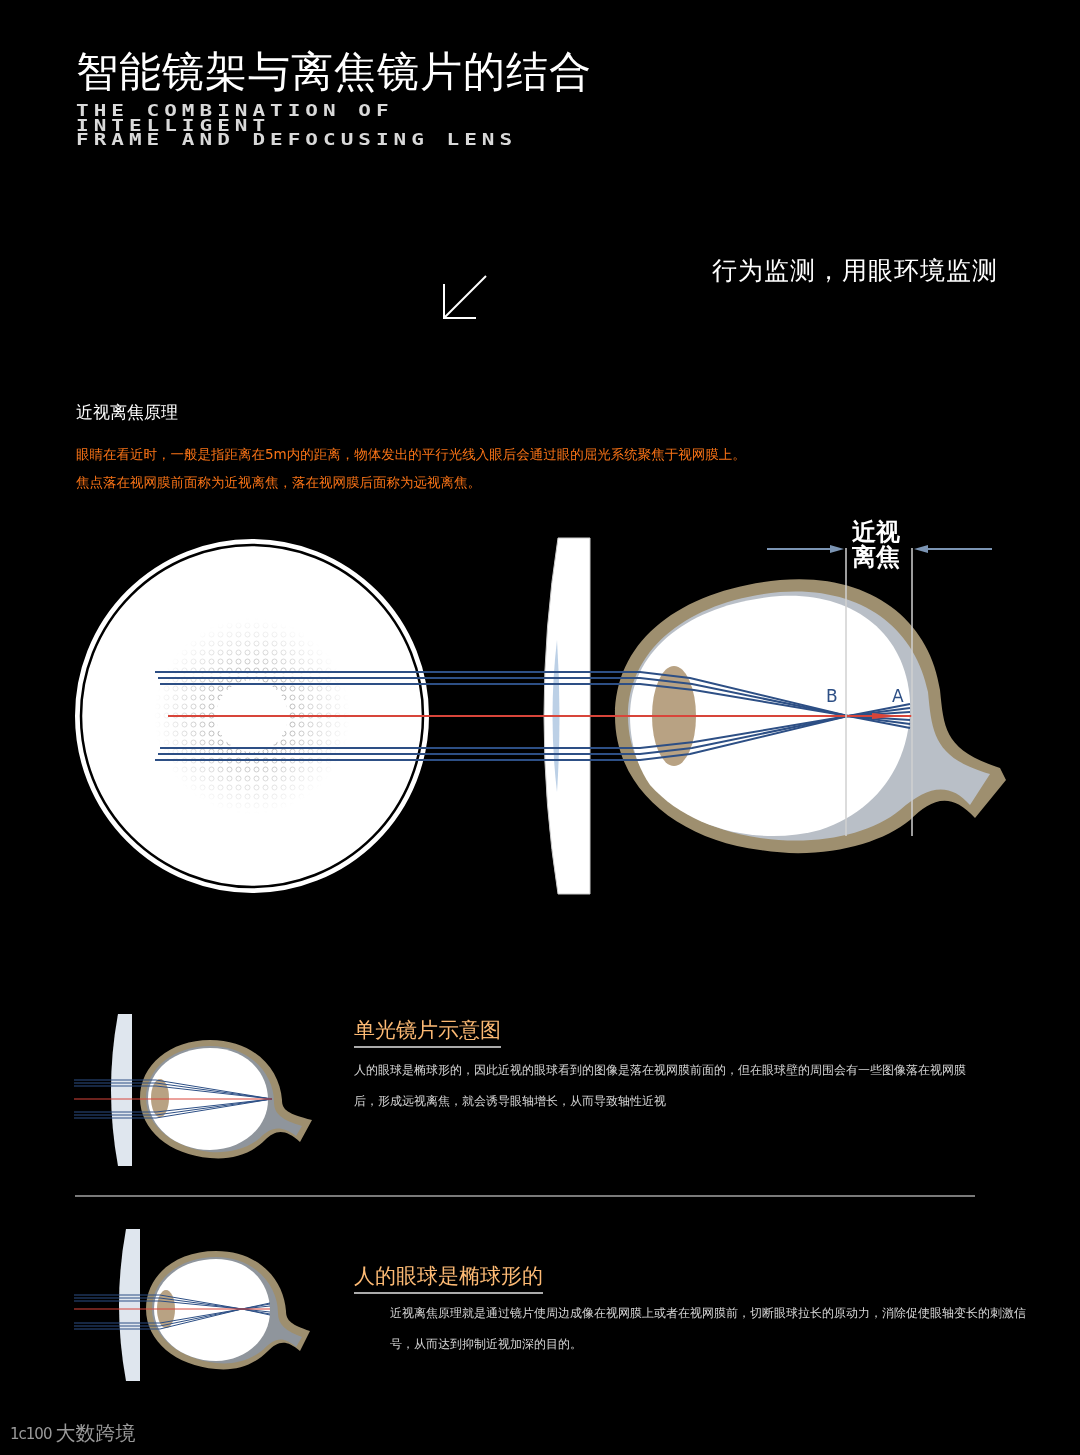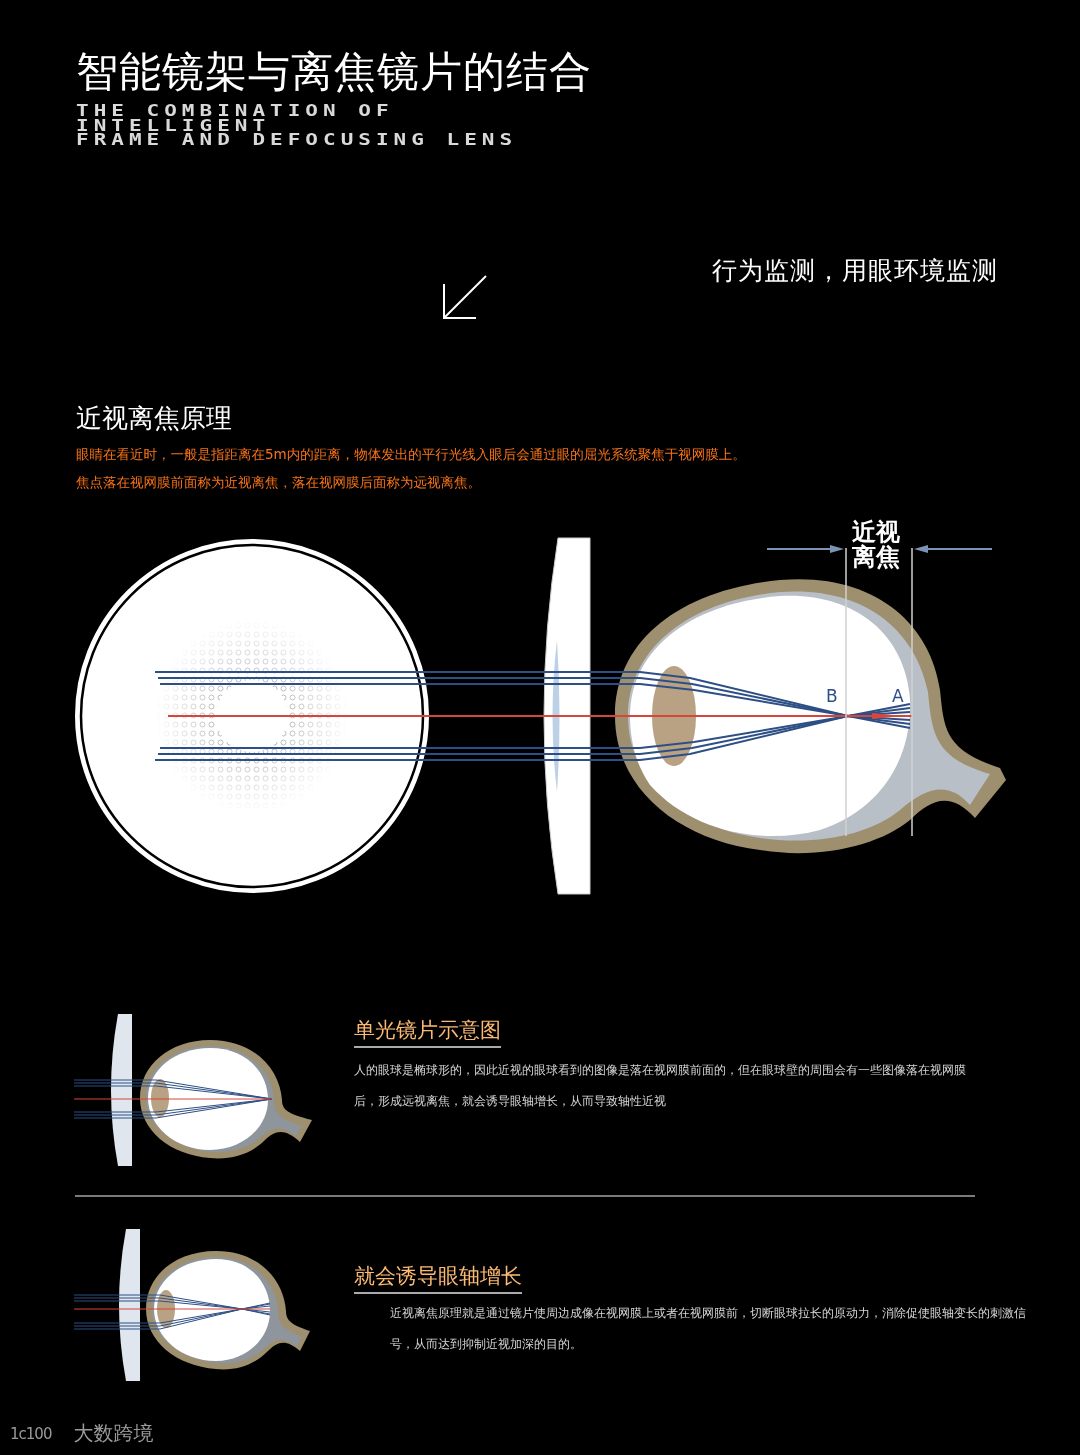--- a/index.html
+++ b/index.html
@@ -2,28 +2,28 @@
 <html><head>
 <meta charset="utf-8">
 <style>
   html,body{margin:0;padding:0;background:#000;}
   body{width:1080px;height:1455px;position:relative;overflow:hidden;color:#fff;font-family:"DejaVu Sans","Liberation Sans",sans-serif;}
   .abs{position:absolute;}
   .title-cn{left:76px;top:44px;font-size:42px;letter-spacing:1px;color:#fff;white-space:nowrap;}
   .title-en{left:76px;top:104px;font-family:"DejaVu Sans Mono","Liberation Mono",monospace;font-size:21px;line-height:20px;letter-spacing:5px;color:#d9d9d9;font-weight:bold;transform:scaleY(0.72);transform-origin:top left;white-space:pre;}
   .slogan{right:82px;top:252px;text-align:right;font-size:25px;line-height:37px;color:#fff;letter-spacing:1px;}
   .arrow-icon{left:442px;top:274px;}
-  .h-principle{left:76px;top:401px;font-size:26px;color:#fff;}
+  .h-principle{left:76px;top:401px;font-size:17px;color:#fff;}
   .desc{left:76px;top:440px;font-size:13.5px;line-height:28px;color:#f97316;}
   .diagram{left:0;top:500px;}
   .fd-label{left:852px;top:520px;font-size:24px;line-height:25px;font-weight:bold;color:#fff;text-align:left;width:52px;}
   .sub-title{font-size:21px;color:#fdba74;padding-bottom:4px;border-bottom:2px solid #aaa;white-space:nowrap;}
   .sub-desc{font-size:12px;line-height:31px;color:#d6d6d6;}
   .divider{left:75px;top:1195px;width:900px;height:2px;background:#7a7a7a;}
-  .logo{left:10px;top:1420px;font-size:20px;color:#9a9a9a;display:flex;align-items:center;gap:22px;}
+  .logo{left:10px;top:1420px;font-size:20px;color:#9a9a9a;display:flex;align-items:center;gap:4px;}
   .logo-mark{font-size:15px;letter-spacing:-1px;}
 </style>
 </head>
 <body>
 
 <div class="abs title-cn">智能镜架与离焦镜片的结合</div>
 <div class="abs title-en"><span>THE COMBINATION OF</span>
 <span>INTELLIGENT</span>
 <span>FRAME AND DEFOCUSING LENS</span></div>
 
@@ -135,20 +135,20 @@
       <path d="M14 73 L100 73 L182 84 L210 81"></path>
       <path d="M14 76 L100 76 L182 84 L210 79"></path>
     <path d="M14 98 L100 98 L182 84 L210 90"></path>
       <path d="M14 101 L100 101 L182 84 L210 87"></path>
       <path d="M14 104 L100 104 L182 84 L210 89"></path>
   </g>
   <line x1="14" y1="84" x2="210" y2="84" stroke="#d8453a" stroke-width="1"></line>
 </svg>
 
 <div class="abs" style="left:354px;top:1262px;">
-  <span class="sub-title">就会诱导眼轴增长</span>
+  <span class="sub-title">人的眼球是椭球形的</span>
 </div>
 <div class="abs sub-desc" style="left:354px;top:1298px;width:640px;margin-left:36px;">近视离焦原理就是通过镜片使周边成像在视网膜上或者在视网膜前，切断眼球拉长的原动力，消除促使眼轴变长的刺激信号，从而达到抑制近视加深的目的。</div>
 
 <div class="abs logo">
   <span class="logo-mark">1c100</span>
   <span>大数跨境</span>
 </div>
 
 </body></html>

